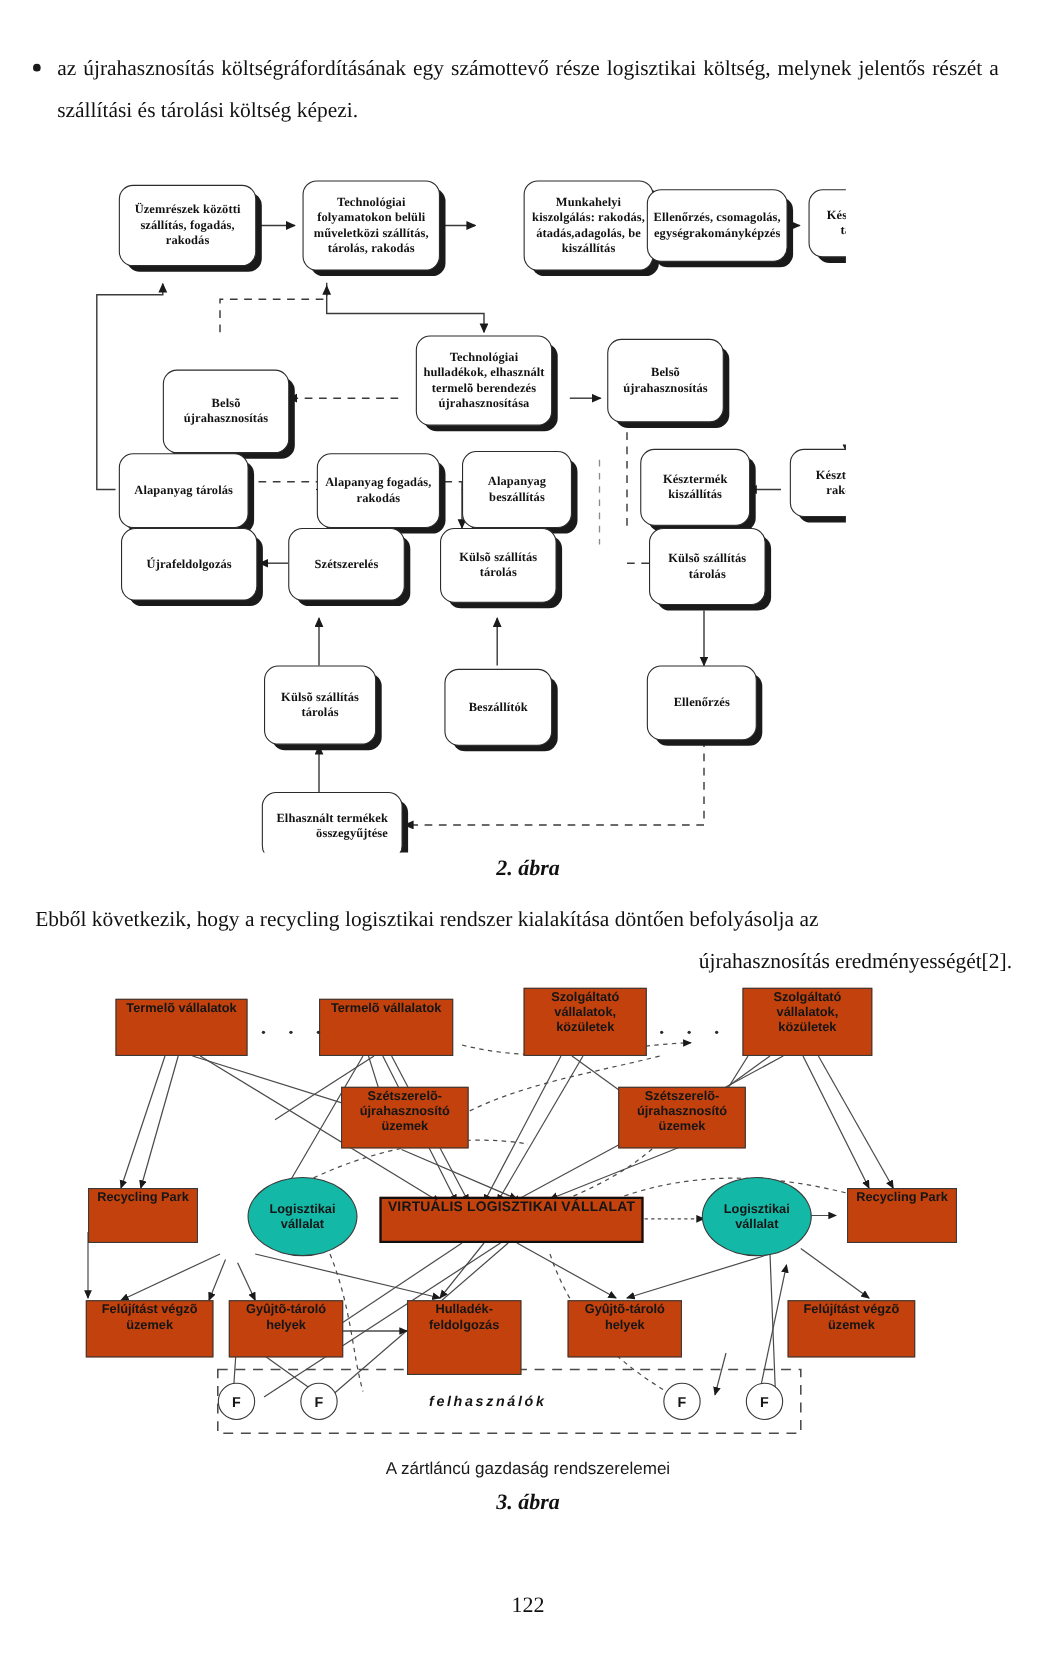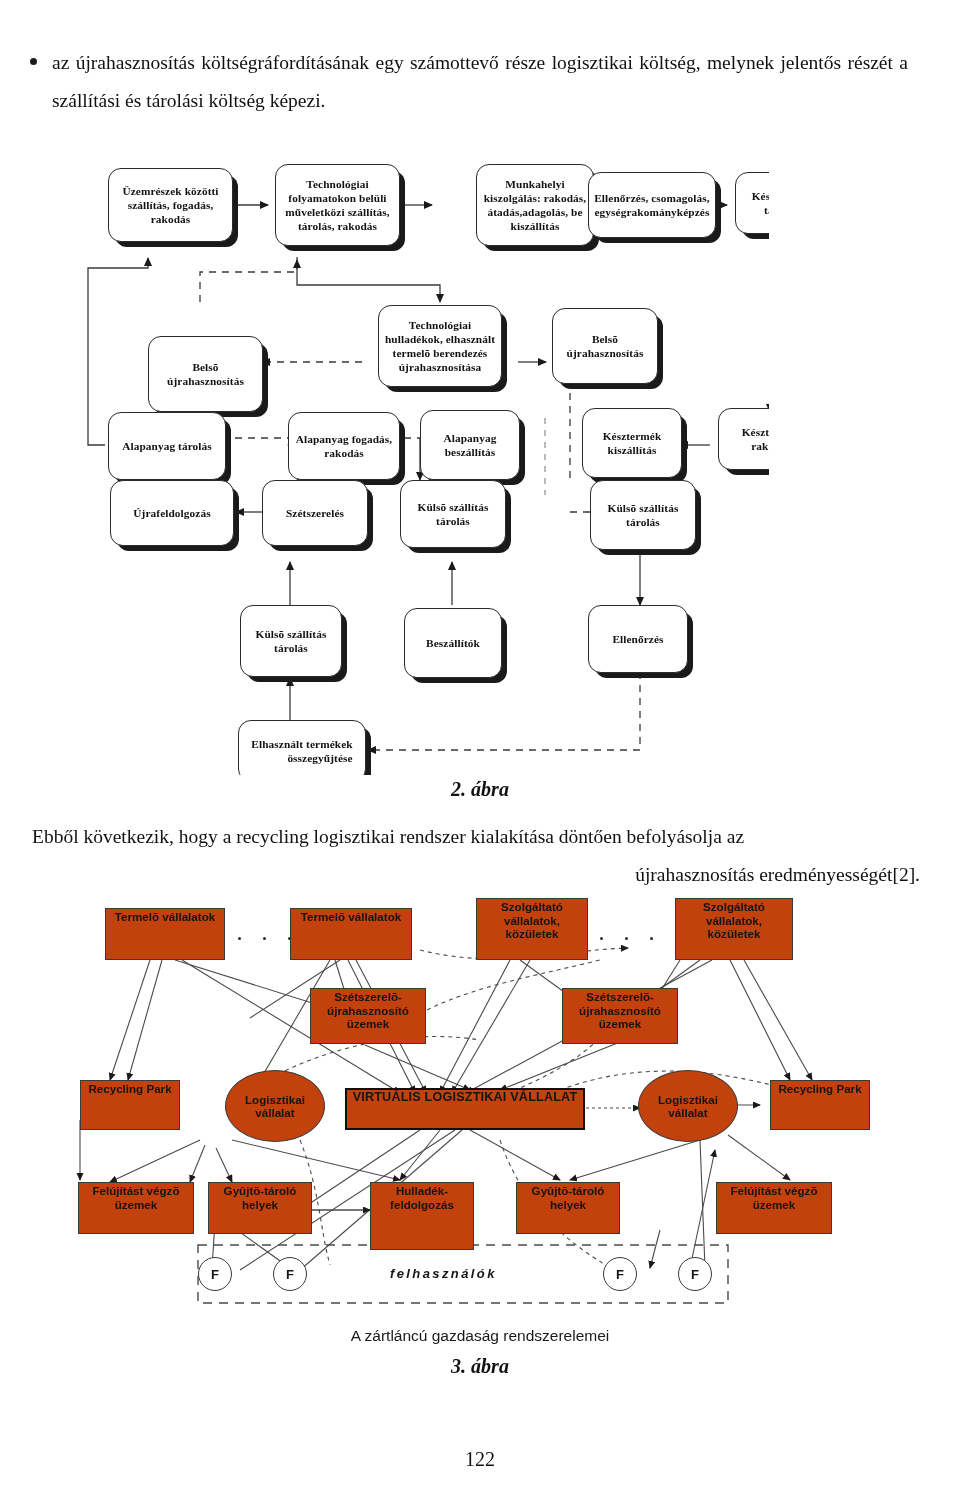--- a/index.html
+++ b/index.html
@@ -121,21 +121,21 @@
     line-height: 13.5px;
     color: #151515;
     padding: 1px 2px;
     z-index: 3;
   }
   .sbox.thick { border: 2.6px solid #101010; font-size: 12.6px; letter-spacing: 0.2px; }
 
   .ellipse {
     position: absolute;
     box-sizing: border-box;
-    background: #c2410c;
+    background: #14b8a6;
     border: 1.4px solid #3a3a3a;
     border-radius: 50%;
     display: flex;
     align-items: center;
     justify-content: center;
     text-align: center;
     font-family: "Liberation Sans", sans-serif;
     font-weight: bold;
     font-size: 11.6px;
     line-height: 13.5px;

